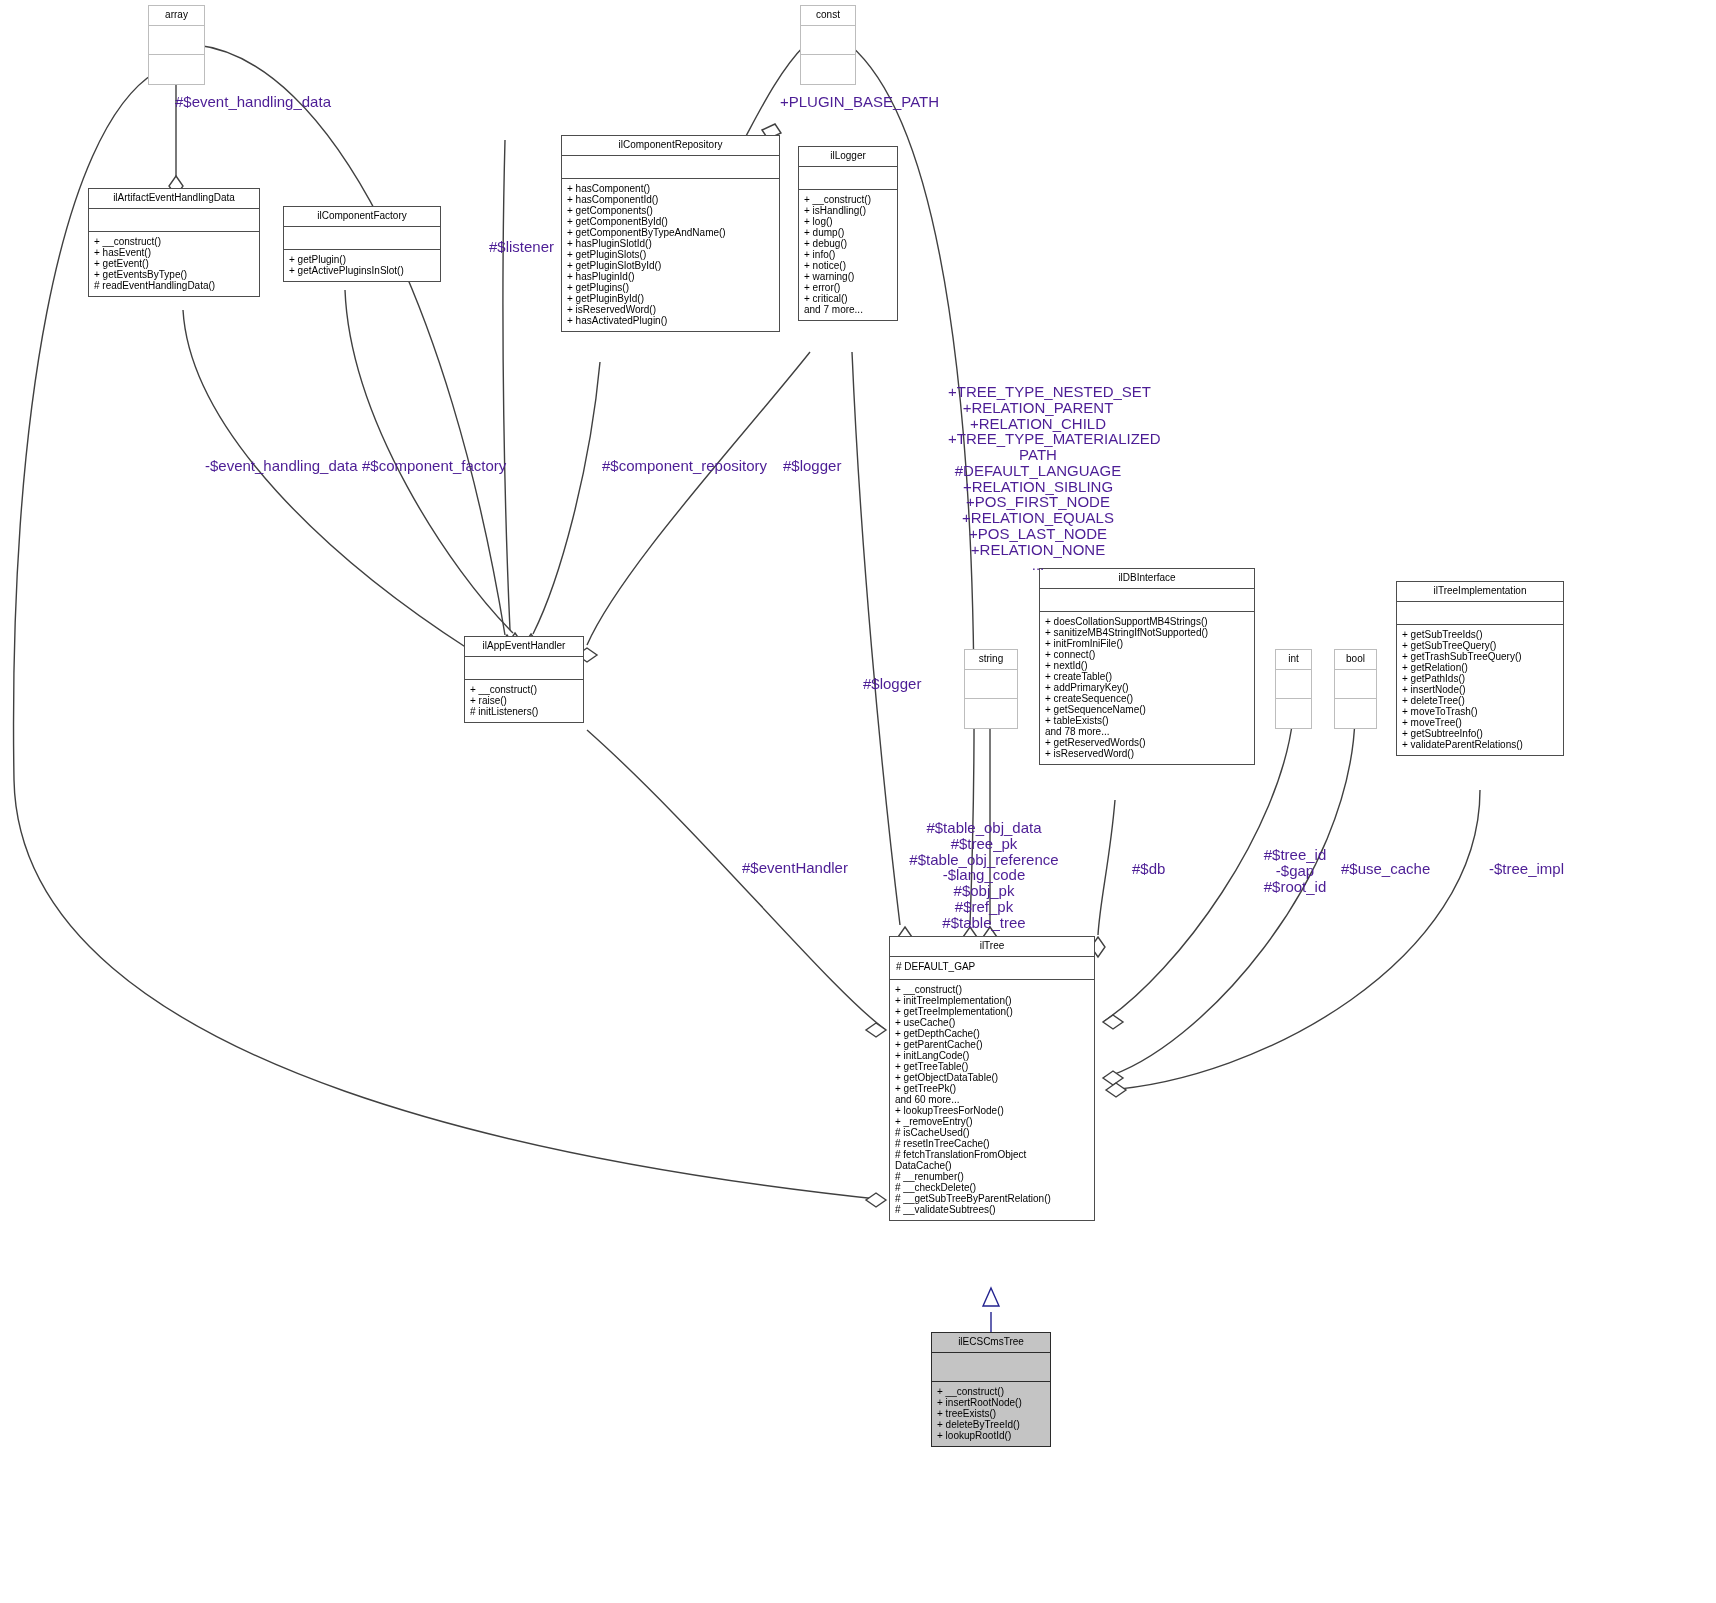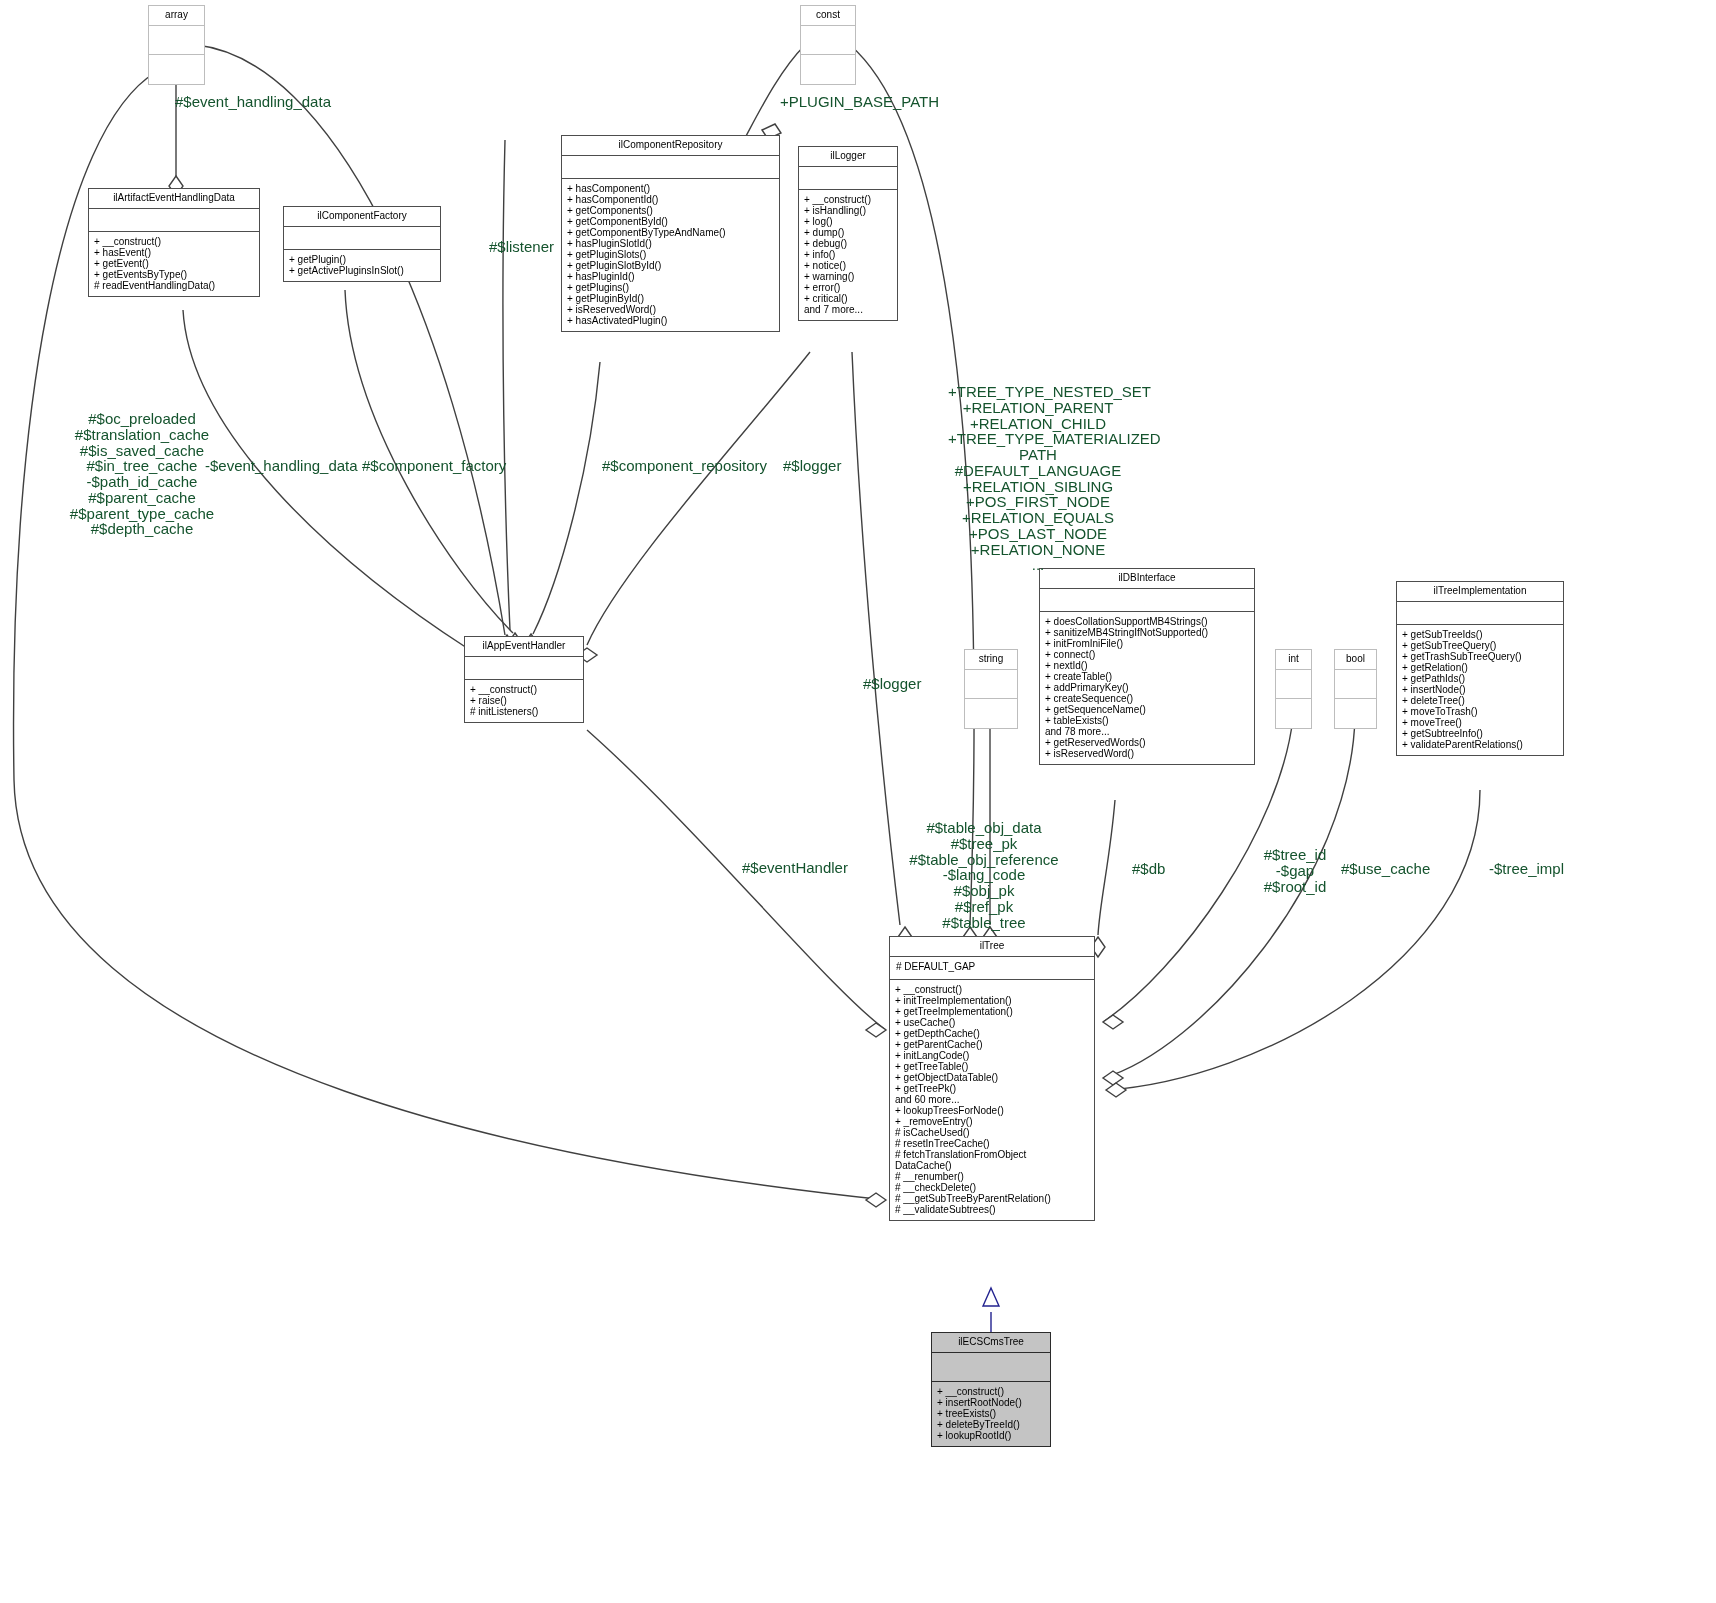--- a/index.html
+++ b/index.html
@@ -102,21 +102,21 @@
     white-space: nowrap;
     padding: 0.5px 0;
   }
   .node .attrs .row { padding-left: 1px; }
 
   
   .elabel {
     position: absolute;
     font-size: 15px;
     line-height: 1.05;
-    color: #14532d;
+    color: #4c1d95;
     white-space: pre;
     text-align: center;
   }
 </style>
 </head>
 <body>
 
 <div id="canvas">
 
   <svg class="edges" viewBox="0 0 1716 1603">
@@ -352,28 +352,20 @@
       <div class="row">+ lookupRootId()</div>
     </div>
   </div>
 
   <div class="elabel" style="left:175px; top:94px; text-align:left;">#$event_handling_data</div>
 
   <div class="elabel" style="left:780px; top:94px; text-align:left;">+PLUGIN_BASE_PATH</div>
 
   <div class="elabel" style="left:489px; top:239px; text-align:left;">#$listener</div>
 
-  <div class="elabel" style="left:52px; top:411px; width:180px;">#$oc_preloaded
-#$translation_cache
-#$is_saved_cache
-#$in_tree_cache
--$path_id_cache
-#$parent_cache
-#$parent_type_cache
-#$depth_cache</div>
 
   <div class="elabel" style="left:205px; top:458px; text-align:left;">-$event_handling_data</div>
 
   <div class="elabel" style="left:362px; top:458px; text-align:left;">#$component_factory</div>
 
   <div class="elabel" style="left:602px; top:458px; text-align:left;">#$component_repository</div>
 
   <div class="elabel" style="left:783px; top:458px; text-align:left;">#$logger</div>
 
   <div class="elabel" style="left:948px; top:384px; width:180px;">+TREE_TYPE_NESTED_SET

